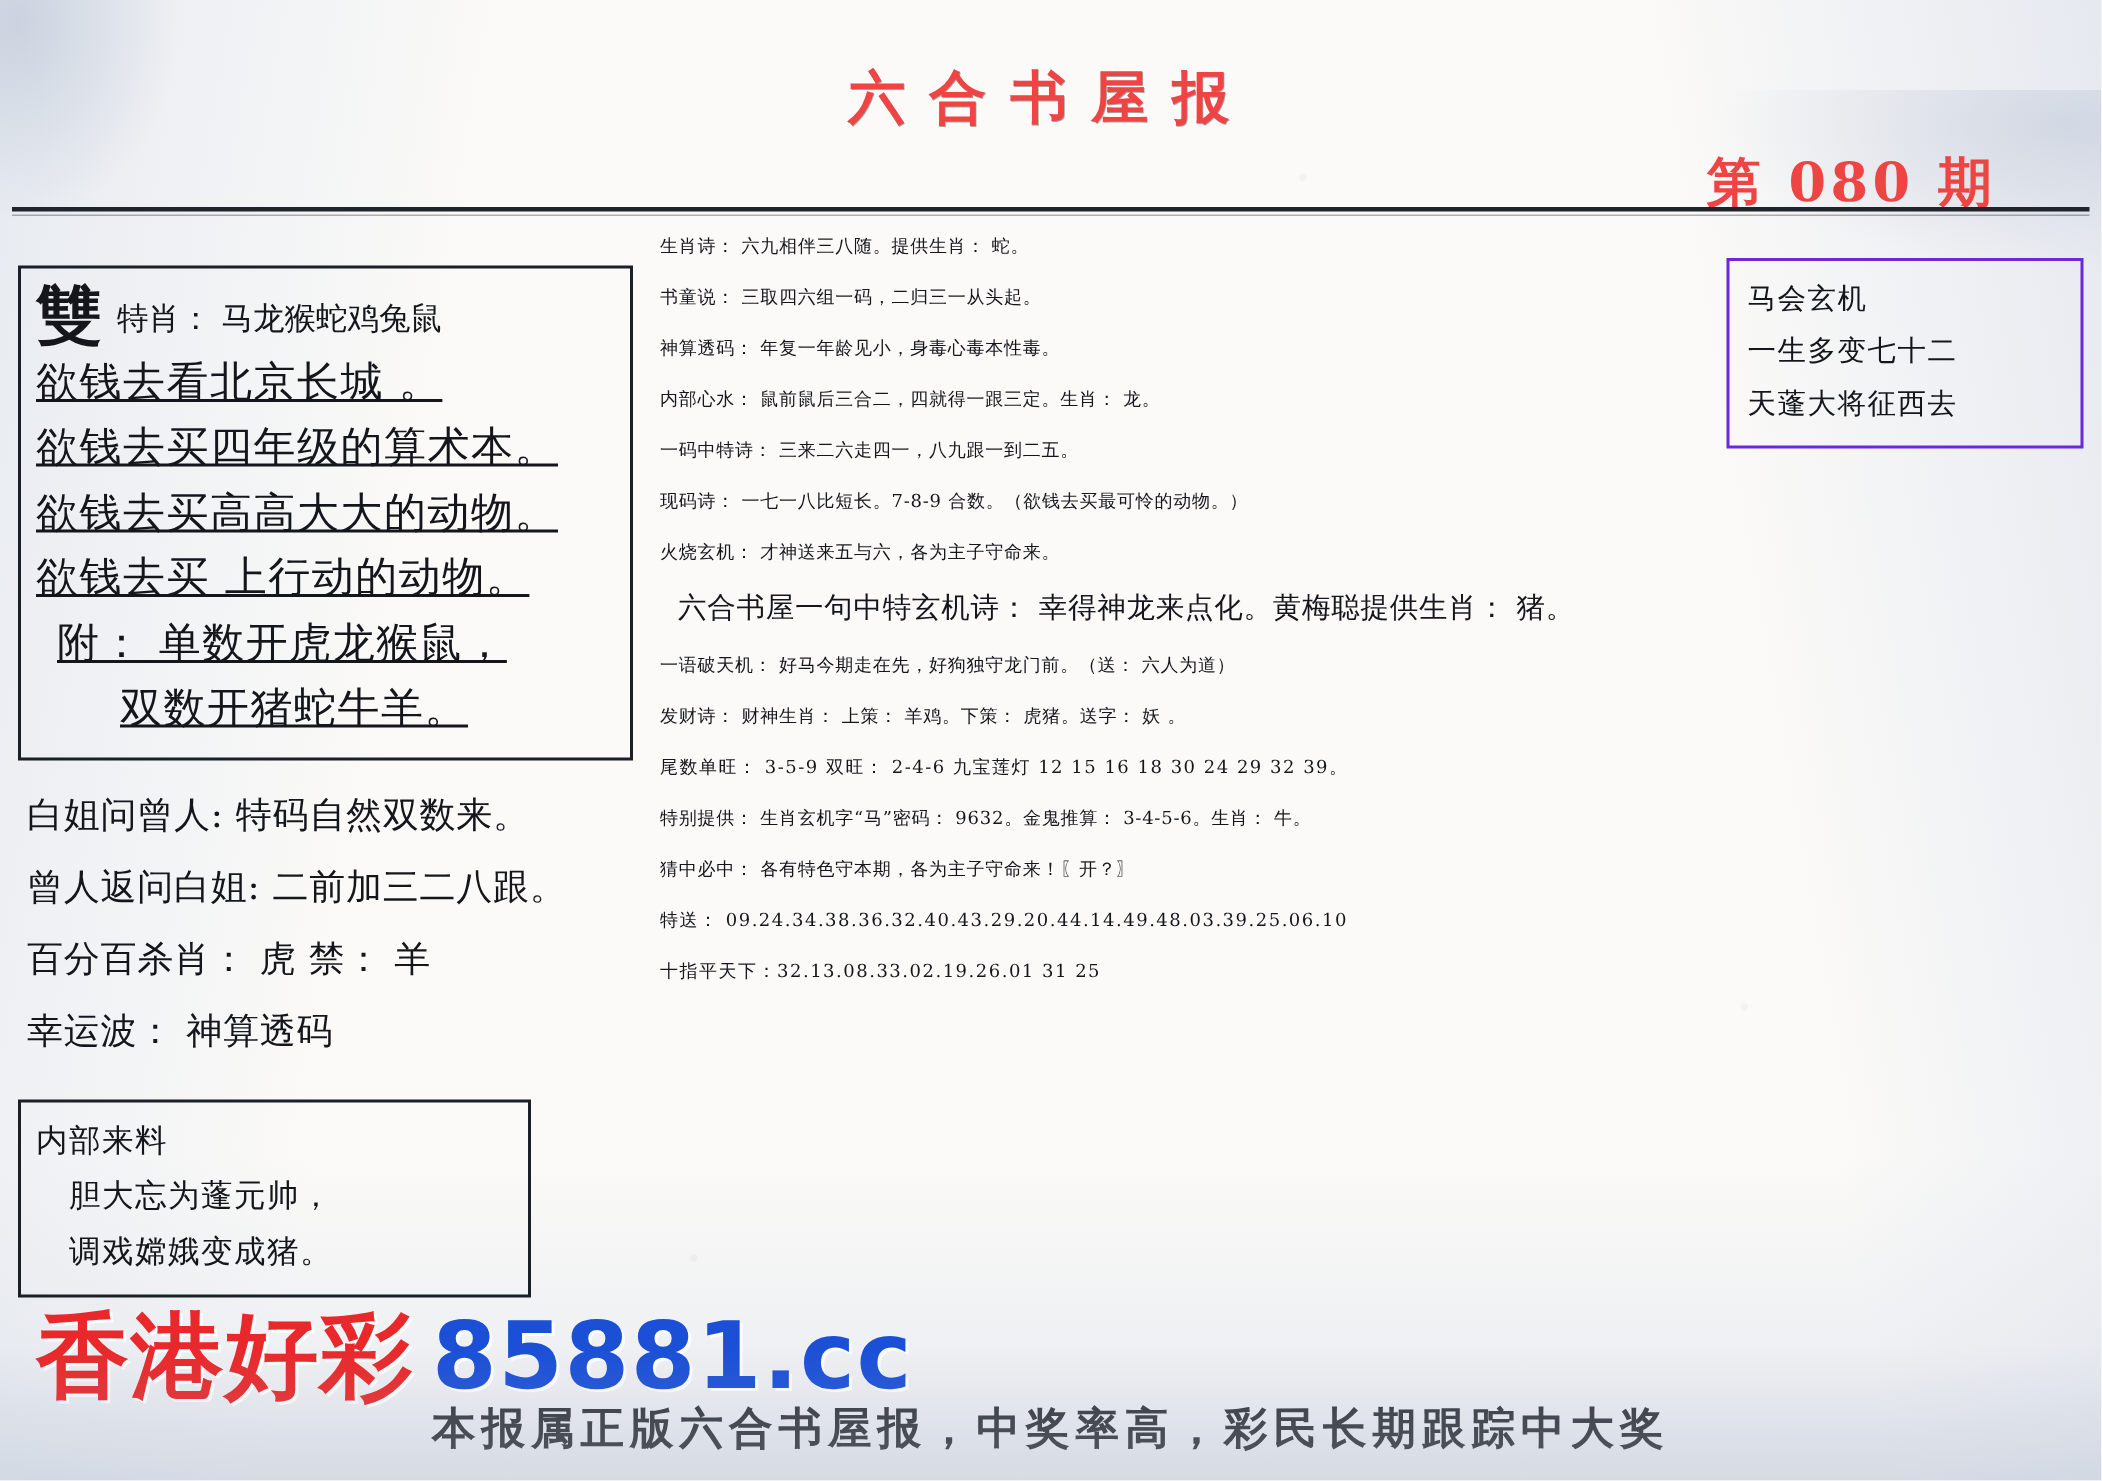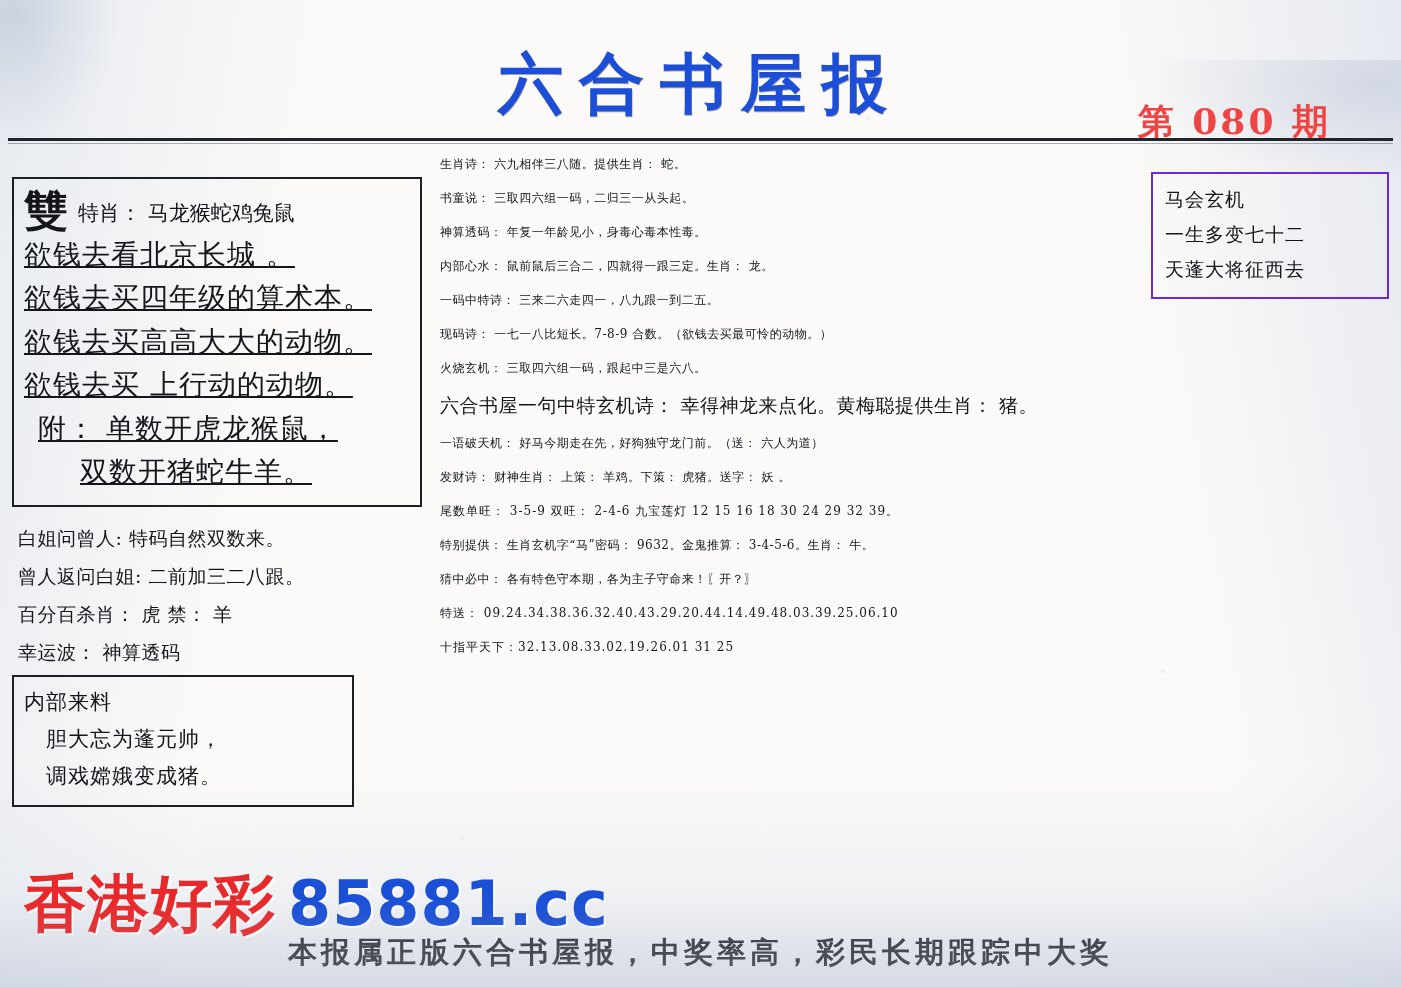--- a/index.html
+++ b/index.html
@@ -47,24 +47,24 @@
     right: 0;
     top: 20px;
     height: 110px;
   }
   .paper-title {
     position: absolute;
     left: 50%;
     transform: translateX(-50%);
     top: 20px;
     font-family: "DejaVu Serif", serif;
-    font-size: 65px;
+    font-size: 38px;
     letter-spacing: 16px;
     font-weight: 700;
-    color: #1d4ed8;
+    color: #ef4444;
     text-shadow: 0.5px 0.5px 0 rgba(0,0,0,0.35);
     white-space: nowrap;
   }
   .issue {
     position: absolute;
     right: 70px;
     top: 78px;
     font-family: "DejaVu Serif", serif;
     font-size: 36px;
     font-weight: 700;
@@ -130,27 +130,27 @@
   }
   .lc-line.indent2 {
     padding-left: 56px;
   }
   .mid-lines {
     margin-top: 12px;
     padding-left: 6px;
   }
   .mid-line {
     font-family: "DejaVu Serif", serif;
-    font-size: 19px;
+    font-size: 24px;
     line-height: 2.0;
     letter-spacing: 0.5px;
     white-space: nowrap;
   }
   .bottom-box {
-    margin-top: 4px;
+    margin-top: 22px;
     width: 318px;
     border: 2px solid #1b1f26;
     padding: 7px 10px 10px 10px;
   }
   .bb-line {
     font-family: "DejaVu Serif", serif;
     font-size: 21px;
     line-height: 1.75;
     letter-spacing: 1px;
     white-space: nowrap;
@@ -186,20 +186,21 @@
   .m-line {
     font-family: "DejaVu Serif", serif;
     font-size: 12px;
     line-height: 1.0;
     letter-spacing: 0.5px;
     margin-bottom: 22px;
     white-space: nowrap;
   }
   .m-line.sm {
     font-size: 19px;
+    margin-left: 12px;
   }
   .m-line.num {
     letter-spacing: 1px;
   }
 
   
   .footer {
     position: absolute;
     left: 0;
     right: 0;
@@ -304,21 +305,21 @@
     <div class="cb-line">天蓬大将征西去</div>
   </div>
 
   <div class="main-col">
     <div class="m-line">生肖诗： 六九相伴三八随。提供生肖： 蛇。</div>
     <div class="m-line">书童说： 三取四六组一码，二归三一从头起。</div>
     <div class="m-line">神算透码： 年复一年龄见小，身毒心毒本性毒。</div>
     <div class="m-line">内部心水： 鼠前鼠后三合二，四就得一跟三定。生肖： 龙。</div>
     <div class="m-line">一码中特诗： 三来二六走四一，八九跟一到二五。</div>
     <div class="m-line">现码诗： 一七一八比短长。7-8-9 合数。（欲钱去买最可怜的动物。）</div>
-    <div class="m-line">火烧玄机： 三取四六组一码，跟起中三是六八。</div>
+    <div class="m-line">火烧玄机： 才神送来五与六，各为主子守命来。</div>
     <div class="m-line sm">六合书屋一句中特玄机诗： 幸得神龙来点化。黄梅聪提供生肖： 猪。</div>
     <div class="m-line">一语破天机： 好马今期走在先，好狗独守龙门前。（送： 六人为道）</div>
     <div class="m-line">发财诗： 财神生肖： 上策： 羊鸡。下策： 虎猪。送字： 妖 。</div>
     <div class="m-line num">尾数单旺： 3-5-9 双旺： 2-4-6 九宝莲灯 12 15 16 18 30 24 29 32 39。</div>
     <div class="m-line">特别提供： 生肖玄机字“马”密码： 9632。金鬼推算： 3-4-5-6。生肖： 牛。</div>
     <div class="m-line">猜中必中： 各有特色守本期，各为主子守命来！〖开？〗</div>
     <div class="m-line num">特送： 09.24.34.38.36.32.40.43.29.20.44.14.49.48.03.39.25.06.10</div>
     <div class="m-line num">十指平天下：32.13.08.33.02.19.26.01 31 25</div>
   </div>
 

